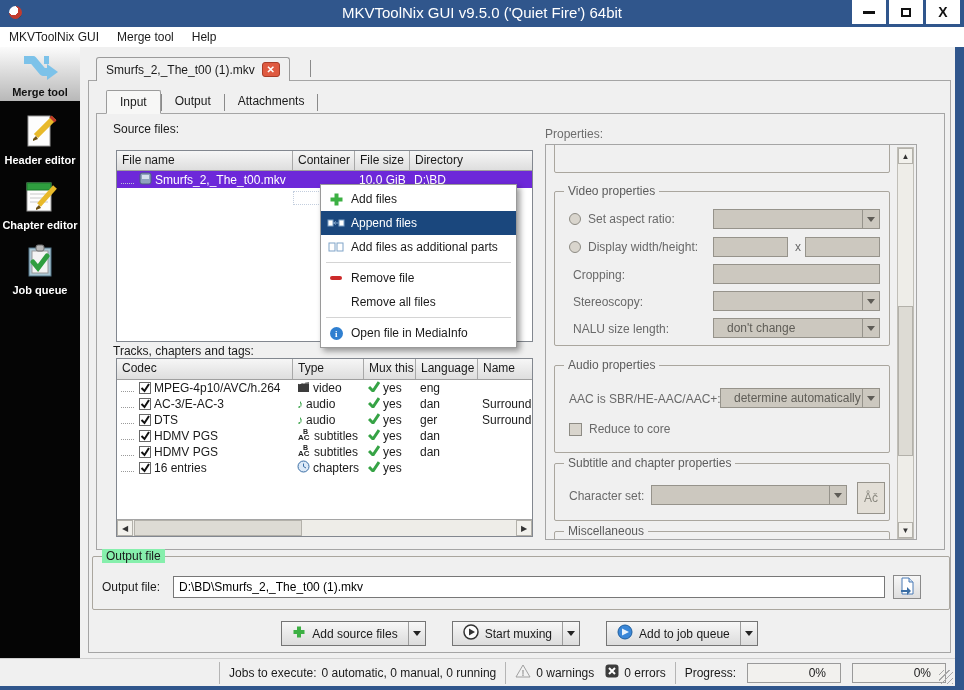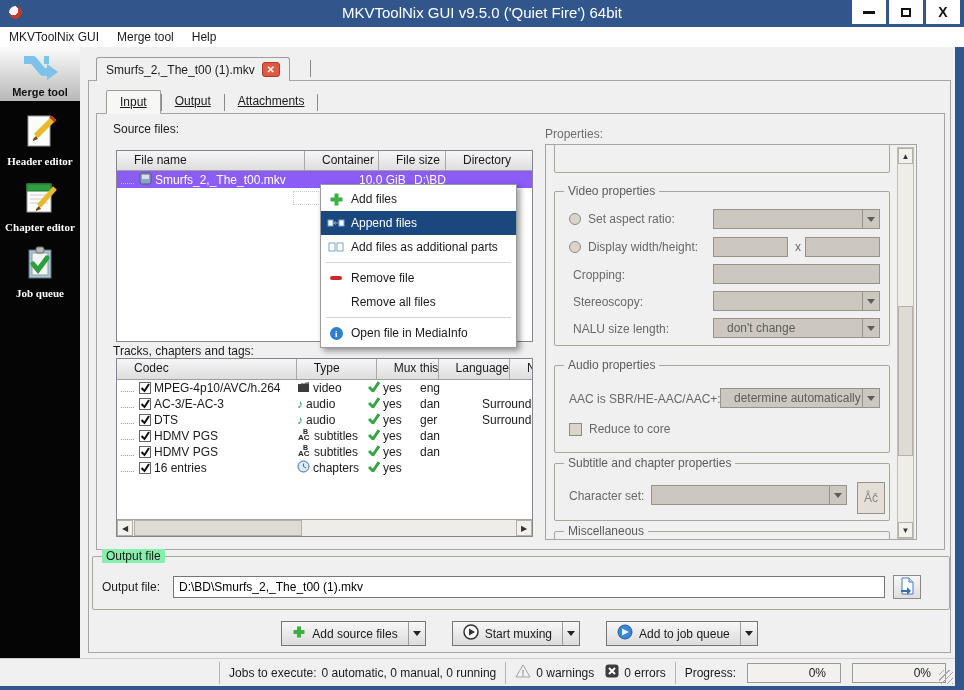--- a/index.html
+++ b/index.html
@@ -20,46 +20,46 @@
   
   .menubar { position:absolute; left:0; top:27px; width:964px; height:20px; background:#fff; display:flex; align-items:center; }
   .menubar .mitem { padding:2px 9px; }
 
   
   .sidebar { position:absolute; left:0; top:47px; width:80px; height:611px; background:#050505; }
   .side-item { width:80px; display:flex; flex-direction:column; align-items:center; padding-top:4px; cursor:default; }
   .side-item .lbl { font-size:11px; font-weight:bold; color:#fff; margin-top:1px; white-space:nowrap; }
   .side-item.sel { background:linear-gradient(#fbfbfb,#b8b8b8); height:54px; justify-content:center; }
   .side-item.sel .lbl { color:#111; }
-  .side-item:not(.sel){ margin-top:7px;font-family:Liberation Serif, serif; }
+  .side-item:not(.sel){ margin-top:7px; }
 
   
   .edge-right { position:absolute; right:0; top:47px; width:9px; height:643px; background:#30568c; }
   .edge-bottom { position:absolute; left:0; top:686px; width:964px; height:4px; background:#30568c; }
 
   
   .filetab { position:absolute; left:96px; top:57px; height:24px; background:#f0f0f0; border:1px solid #9b9b9b; border-bottom:none; border-radius:3px 3px 0 0; display:flex; align-items:center; gap:7px; padding:0 9px; z-index:3; }
   .tabclose { width:18px; height:15px; background:#df5a40; border:1px solid #a83c28; border-radius:3px; color:#fff; font-size:10px; font-weight:bold; display:flex; align-items:center; justify-content:center; line-height:1; }
   .tabsep { position:absolute; width:1px; height:17px; background:#8a8a8a; }
   .pane-outer { position:absolute; left:88px; top:80px; width:863px; height:573px; border:1px solid #a5a5a5; background:#f0f0f0; }
-  .subtabs { position:absolute; top:90px; height:24px; display:flex; z-index:3;text-decoration:underline; }
+  .subtabs { position:absolute; top:90px; height:24px; display:flex; z-index:3; }
   .subtab { padding:4px 13px; color:#1a1a1a; }
   .subtab.sel { background:#f7f7f6; border:1px solid #9b9b9b; border-bottom:1px solid #f7f7f6; border-radius:2px 2px 0 0; }
   .pane-inner { position:absolute; left:96px; top:113px; width:849px; height:437px; border:1px solid #a5a5a5; background:#f0f0f0; }
 
   .sectlabel { position:absolute; color:#1a1a1a; }
   .graylabel { color:#6d6d6d; }
 
   
   .dtable { position:absolute; background:#fff; border:1px solid #82878f; overflow:hidden; }
   .thead { display:flex; height:20px; background:linear-gradient(#f6f6f6,#dedede); border-bottom:1px solid #9f9f9f; }
-  .th { padding:2px 5px; border-right:1px solid #a8a8a8; white-space:nowrap; overflow:hidden;margin-left:12px; }
+  .th { padding:2px 5px; border-right:1px solid #a8a8a8; white-space:nowrap; overflow:hidden; }
   .trow { display:flex; align-items:center; height:17px; white-space:nowrap; }
   .trk .trow { height:16px; }
-  .trow.sel { background:#8b5cf6; color:#fff; }
+  .trow.sel { background:#6d28d9; color:#fff; }
   .cell { padding:0 4px; overflow:hidden; white-space:nowrap; display:flex; align-items:center; gap:3px; flex:none; }
   .treedot { width:13px; height:8px; border-bottom:1px dotted #9a9a9a; margin-right:2px; flex:none; }
   .trow.sel .treedot { border-color:#b9c6da; }
   .chk { width:12px; height:12px; background:#fff; border:1px solid #686868; display:flex; align-items:center; justify-content:center; flex:none; }
   .focusdot { outline:1px dotted #c3cede; outline-offset:-1px;margin-top:36px; }
 
   
   .hscroll { position:absolute; left:0; right:0; bottom:0; height:17px; background:#eeede8; border-top:1px solid #a5a5a5; display:flex; }
   .sb-btn { width:16px; height:16px; background:#f2f1ec; border:1px solid #b3b1aa; color:#333; font-size:8px; display:flex; align-items:center; justify-content:center; flex:none; }
   .hthumb { width:168px; height:16px; background:#dddbd4; border:1px solid #b3b1aa; margin-left:1px; }

